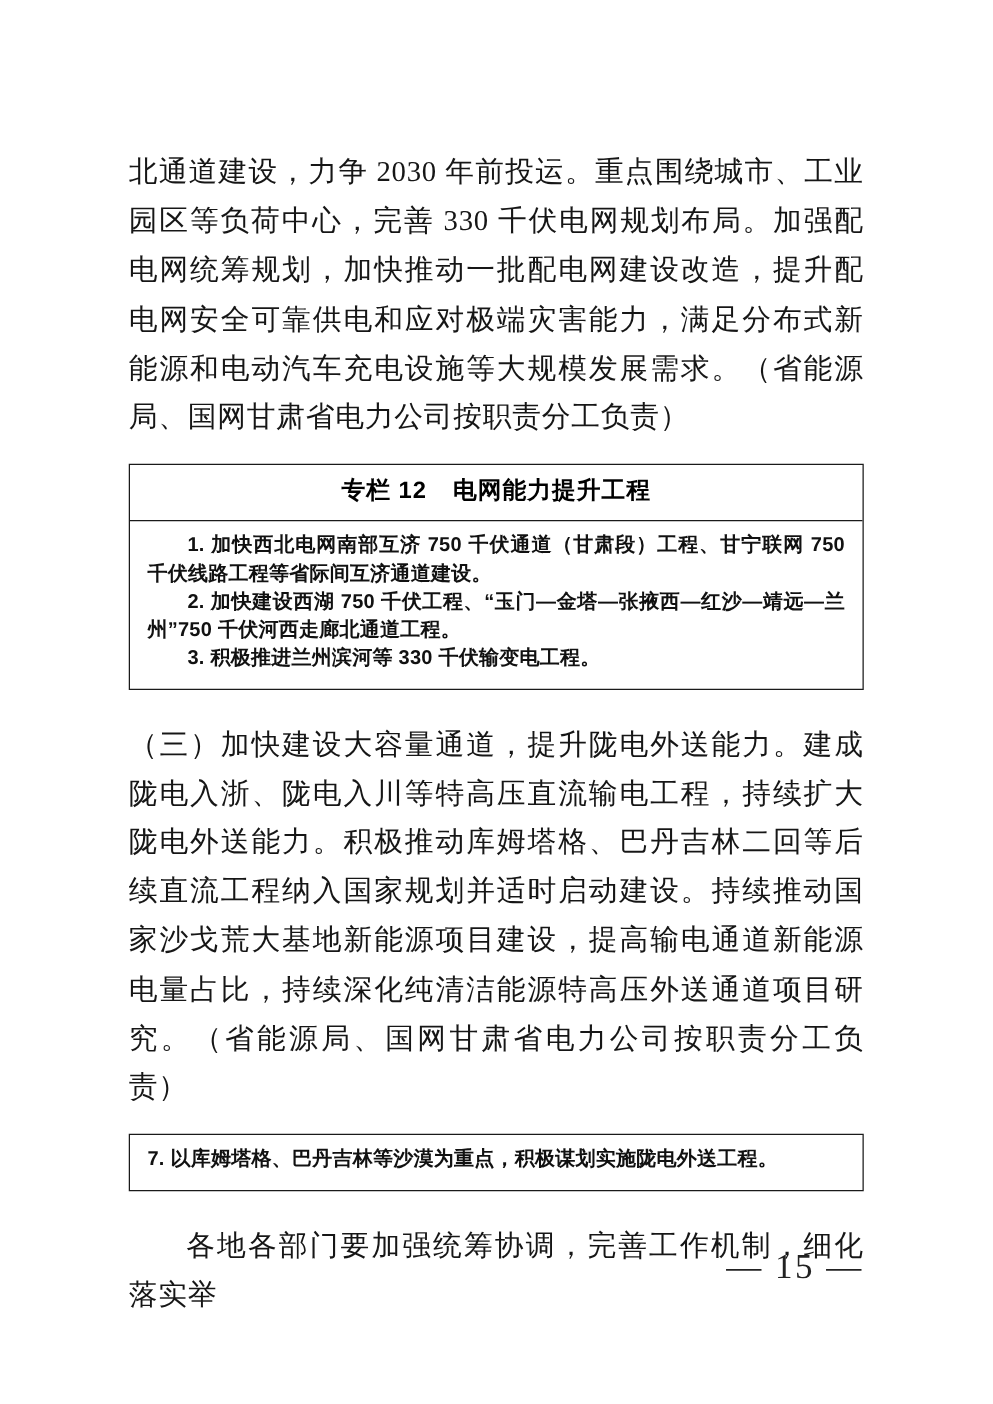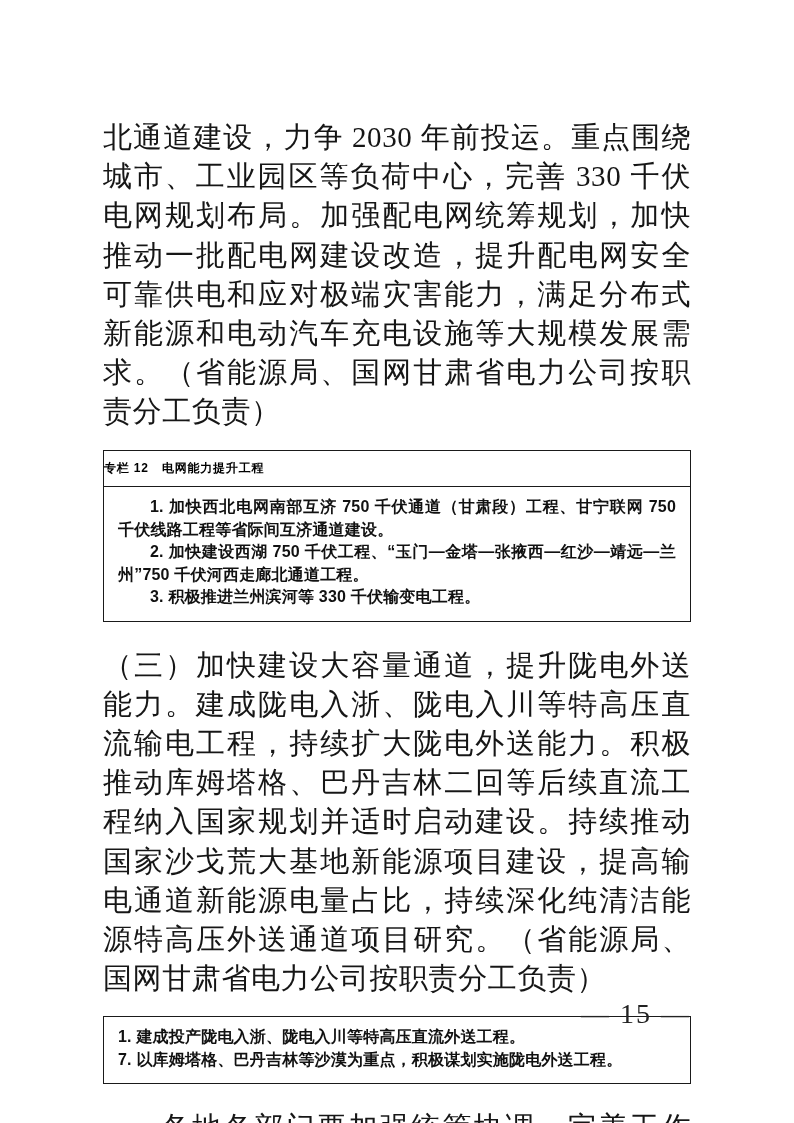--- a/index.html
+++ b/index.html
@@ -22,44 +22,44 @@
   .content {
     position: absolute;
     left: 103px;
     top: 118px;
     width: 588px;
   }
 
   
   .para {
     font-family: "Liberation Serif", "DejaVu Serif", serif;
-    font-size: 29px;
+    font-size: 23px;
     line-height: 39.2px;
     letter-spacing: 0.6px;
     text-align: justify;
     text-justify: inter-ideograph;
     color: #161616;
     margin: 0;
   }
   .para.indent {
     text-indent: 2em;
   }
 
   
   .box {
     border: 1.3px solid #1a1a1a;
     box-sizing: border-box;
     background: #ffffff;
   }
   .box-header {
     border-bottom: 1.3px solid #1a1a1a;
-    text-align: left;
+    text-align: center;
     font-family: "Liberation Sans", "DejaVu Sans", sans-serif;
     font-weight: bold;
-    font-size: 12px;
+    font-size: 19px;
     letter-spacing: 0.8px;
     color: #000000;
     padding: 10px 0 11px 0;
     line-height: 1.2;
   }
   .box-header .gap {
     display: inline-block;
     width: 1.1em;
   }
   .box-body {
@@ -124,21 +124,20 @@
     </div>
 
     <div class="sp-after-box-12"></div>
 
     <p class="para">（三）加快建设大容量通道，提升陇电外送能力。建成陇电入浙、陇电入川等特高压直流输电工程，持续扩大陇电外送能力。积极推动库姆塔格、巴丹吉林二回等后续直流工程纳入国家规划并适时启动建设。持续推动国家沙戈荒大基地新能源项目建设，提高输电通道新能源电量占比，持续深化纯清洁能源特高压外送通道项目研究。（省能源局、国网甘肃省电力公司按职责分工负责）</p>
 
     <div class="sp-after-para-2"></div>
 
     <div class="box">
       <div class="box-body flush">
-        <p class="box-item">1. 建成投产陇电入浙、陇电入川等特高压直流外送工程。</p>
         <p class="box-item">7. 以库姆塔格、巴丹吉林等沙漠为重点，积极谋划实施陇电外送工程。</p>
       </div>
     </div>
 
     <div class="sp-after-box-13"></div>
 
     <p class="para indent">各地各部门要加强统筹协调，完善工作机制，细化落实举</p>
 
   </div>
 

